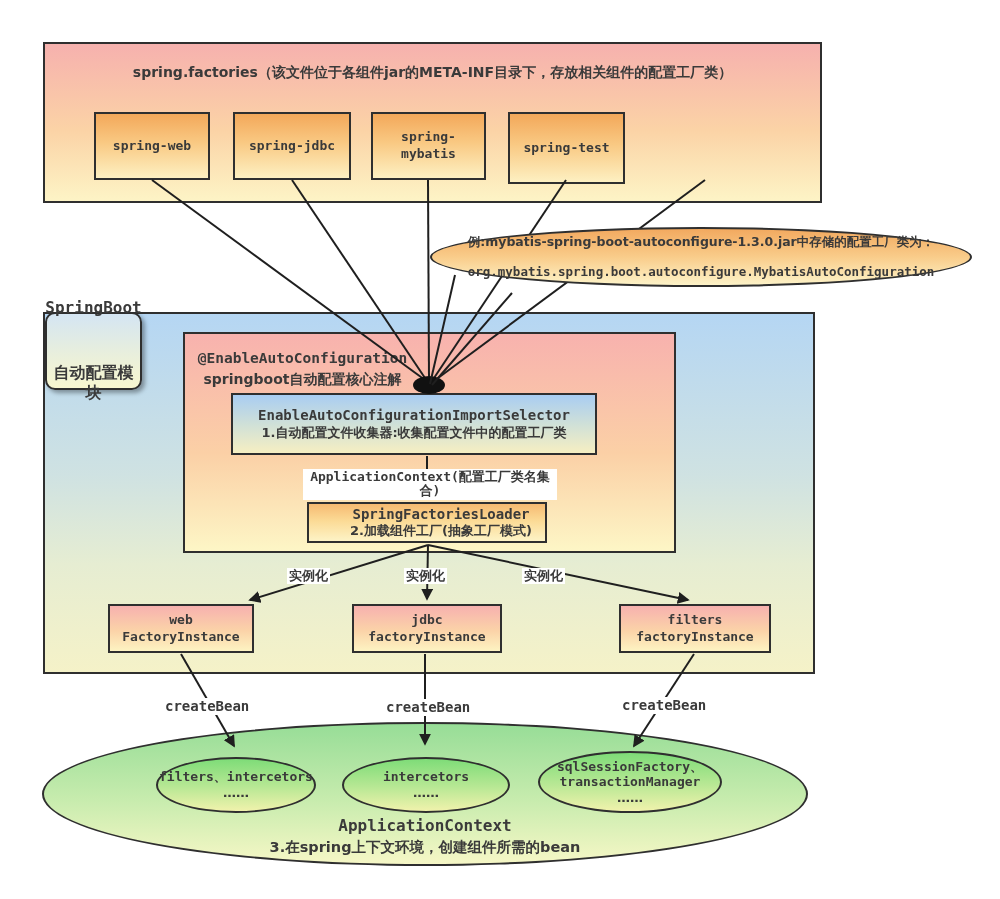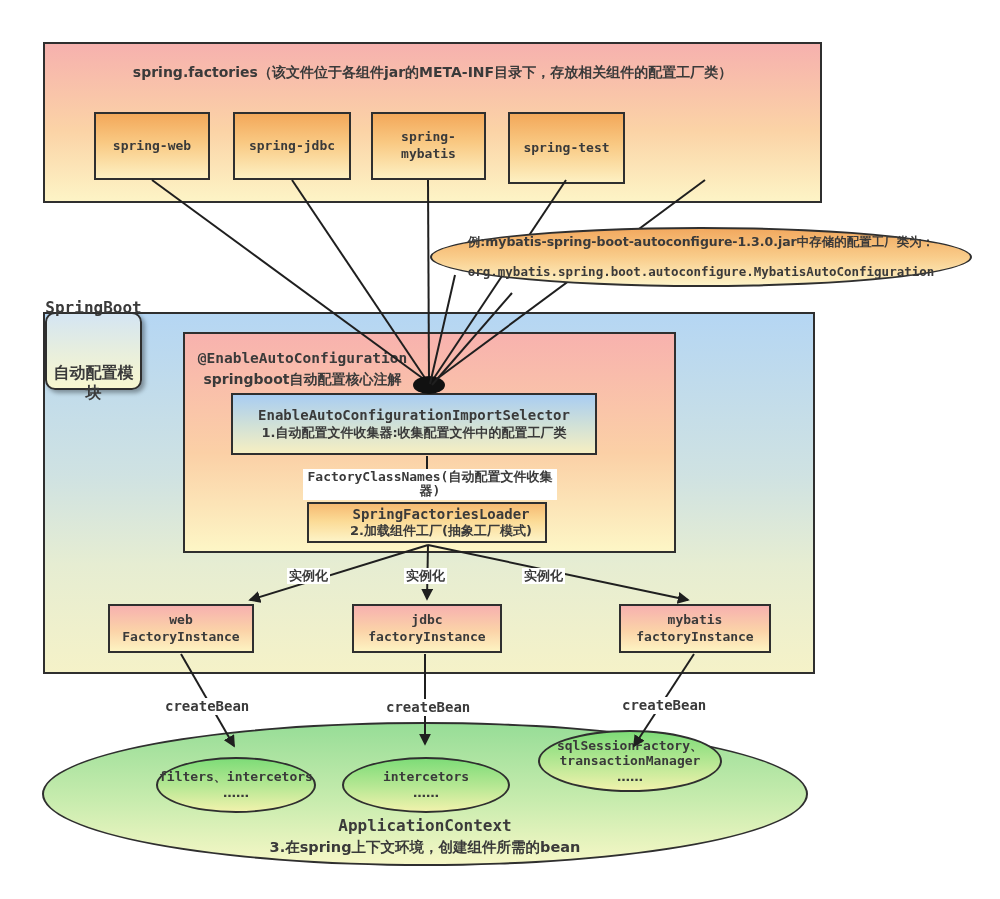--- a/index.html
+++ b/index.html
@@ -91,38 +91,38 @@
 
   <div class="box inst" style="left:108px;top:604px;width:146px;height:49px;">
     <div class="mono">web</div>
     <div class="mono">FactoryInstance</div>
   </div>
   <div class="box inst" style="left:352px;top:604px;width:150px;height:49px;">
     <div class="mono">jdbc</div>
     <div class="mono">factoryInstance</div>
   </div>
   <div class="box inst" style="left:619px;top:604px;width:152px;height:49px;">
-    <div class="mono">mybatis</div>
+    <div class="mono">filters</div>
     <div class="mono">factoryInstance</div>
   </div>
 
   <div class="ellipse big-ellipse" style="left:42px;top:722px;width:766px;height:144px;justify-content:flex-start;">
     <div class="ac-title mono">ApplicationContext</div>
     <div class="ac-sub">3.在spring上下文环境，创建组件所需的bean</div>
   </div>
 
   <div class="ellipse bean-ellipse" style="left:156px;top:757px;width:160px;height:56px;">
     <div class="mono">filters、intercetors</div>
     <div>……</div>
   </div>
   <div class="ellipse bean-ellipse" style="left:342px;top:757px;width:168px;height:56px;">
     <div class="mono">intercetors</div>
     <div>……</div>
   </div>
-  <div class="ellipse bean-ellipse" style="left:538px;top:730px;width:184px;height:62px;line-height:1.2;">
+  <div class="ellipse bean-ellipse" style="left:538px;top:751px;width:184px;height:62px;line-height:1.2;">
     <div class="mono">sqlSessionFactory、</div>
     <div class="mono">transactionManager</div>
     <div>……</div>
   </div>
 
   <svg class="layer" width="1000" height="899">
     <defs>
       <marker id="ah" viewBox="0 0 10 10" refX="8.5" refY="5" markerWidth="6" markerHeight="6" orient="auto">
         <path d="M0 0 L10 5 L0 10 z" fill="#1f1f1f"></path>
       </marker>
@@ -153,21 +153,21 @@
     <div class="mono">org.mybatis.spring.boot.autoconfigure.MybatisAutoConfiguration</div>
   </div>
 
   <svg class="layer-top" width="1000" height="899">
     <g stroke="#1f1f1f" stroke-width="2" fill="none">
       <line x1="455" y1="275" x2="430" y2="384"></line>
       <line x1="512" y1="293" x2="432" y2="385"></line>
     </g>
   </svg>
 
-  <div class="lbl mono" style="left:303px;top:469px;width:250px;">FactoryClassNames(自动配置文件收集器)</div>
+  <div class="lbl mono" style="left:303px;top:469px;width:250px;">ApplicationContext(配置工厂类名集合)</div>
 
   <div class="lbl" style="left:287px;top:568px;">实例化</div>
   <div class="lbl" style="left:404px;top:568px;">实例化</div>
   <div class="lbl" style="left:522px;top:568px;">实例化</div>
 
   <div class="lbl cb mono" style="left:163px;top:698px;width:82px;">createBean</div>
   <div class="lbl cb mono" style="left:384px;top:699px;width:82px;">createBean</div>
   <div class="lbl cb mono" style="left:620px;top:697px;width:82px;">createBean</div>
 
 </div>

